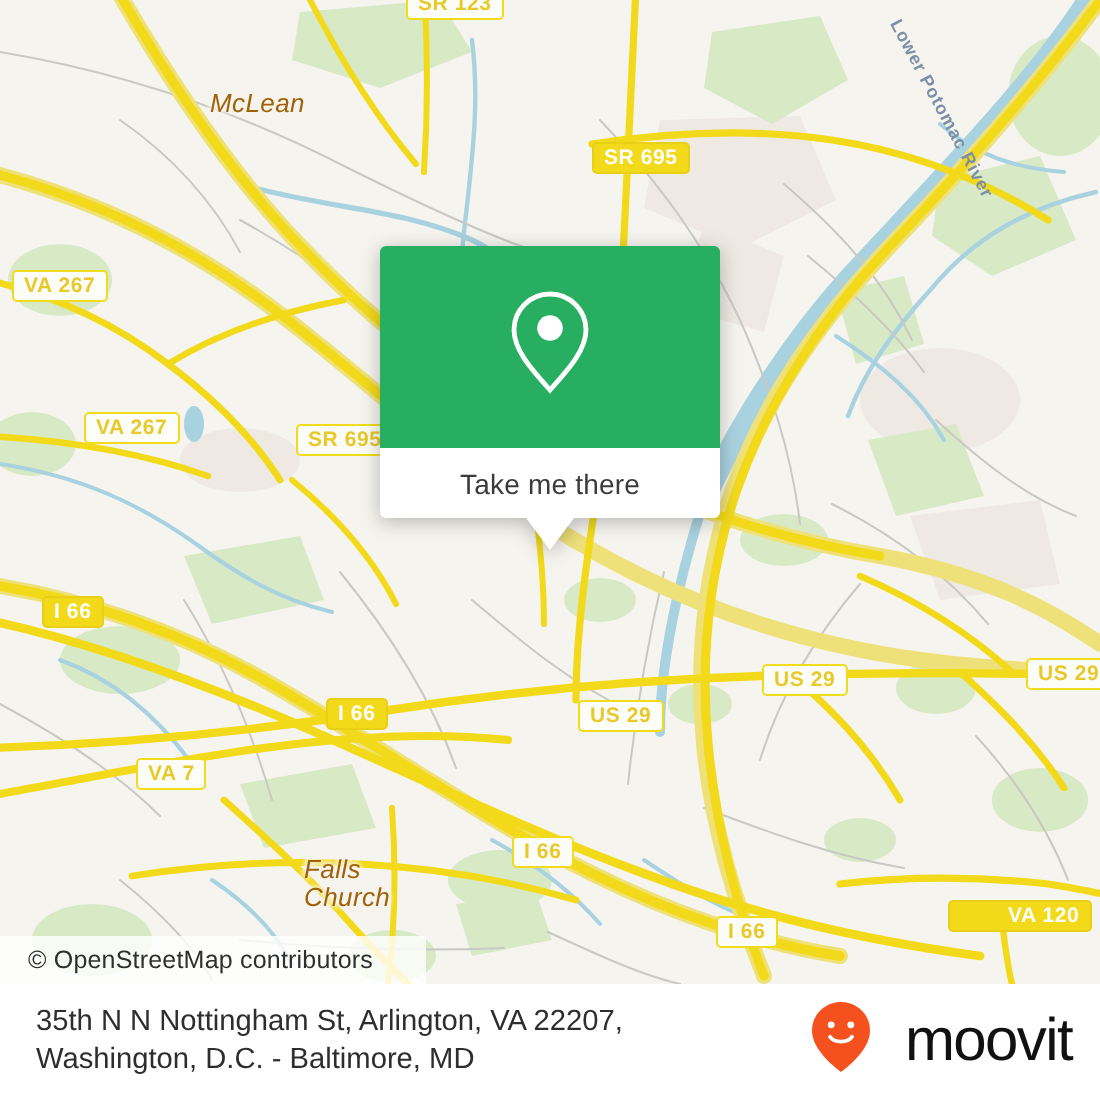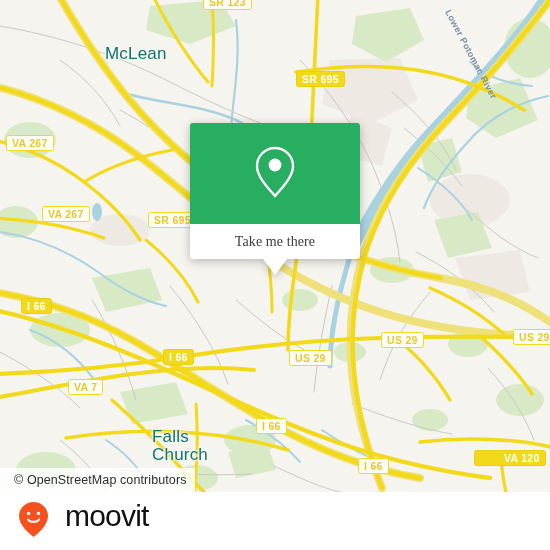--- a/index.html
+++ b/index.html
@@ -22,28 +22,29 @@
     left: 0; top: 0;
     width: 550px; height: 492px;
     background: #f6f4ef;
     overflow: hidden;
   }
   #map-svg { position: absolute; left: 0; top: 0; }
 
   
   .place-label {
     position: absolute;
-    color: #0f766e;
-    font-size: 17px;
+    color: #a16207;
+    font-size: 13px;
     font-weight: 400;
     letter-spacing: .2px;
     text-shadow: 0 0 3px #f6f4ef, 0 0 2px #f6f4ef, 1px 1px 2px #f6f4ef, -1px -1px 2px #f6f4ef;
     white-space: pre;
     line-height: 1.05;
     pointer-events: none;
+    font-style: italic;
   }
   .water-label {
     position: absolute;
     color: #7b8fa6;
     font-size: 9px;
     font-weight: 700;
     letter-spacing: .4px;
     white-space: nowrap;
     transform-origin: 0 0;
     pointer-events: none;
@@ -82,21 +83,20 @@
     align-items: center;
     justify-content: center;
   }
   #popup-bottom {
     height: 35px;
     background: #ffffff;
     border-radius: 0 0 3px 3px;
     display: flex;
     align-items: center;
     justify-content: center;
-    font-family: Liberation Serif, serif;
   }
   #popup-label {
     color: #3b3b3b;
     font-size: 14px;
     letter-spacing: .1px;
   }
   #popup-tail {
     position: absolute;
     left: 50%;
     top: 136px;
@@ -105,21 +105,21 @@
     border-left: 12px solid transparent;
     border-right: 12px solid transparent;
     border-top: 16px solid #ffffff;
   }
 
   
   #attribution {
     position: absolute;
     left: 0; top: 468px;
     height: 24px;
-    padding: 0 8px 0 14px;
+    padding: 0 26px 0 14px;
     display: flex;
     align-items: center;
     background: rgba(255,255,255,.80);
     color: #2f2f2f;
     font-size: 12.5px;
     letter-spacing: .1px;
   }
 
   
   #footer {
@@ -133,20 +133,21 @@
     padding: 0 14px 0 18px;
   }
   #footer-text {
     color: #2e2e2e;
     font-size: 14.6px;
     line-height: 1.32;
     max-width: 390px;
   }
   #brand {
     display: flex;
+    align-items: center;
     gap: 16px;
   }
   #brand-word {
     color: #111111;
     font-size: 30px;
     font-weight: 400;
     letter-spacing: -0.8px;
     line-height: 1;
   }
 </style>
@@ -324,20 +325,24 @@
       </div>
       <div id="popup-tail"></div>
     </div>
 
     <div id="attribution">
       <span>© OpenStreetMap contributors</span>
     </div>
   </div>
 
   <div id="footer">
+    <div id="footer-text">
+      <div>35th N N Nottingham St, Arlington, VA 22207,</div>
+      <div>Washington, D.C. - Baltimore, MD</div>
+    </div>
     <div id="brand">
       <span>
         <svg width="31" height="37" viewBox="0 0 31 37" aria-hidden="true">
           <path d="M15.5 1 C 7.5 1, 1 7.3, 1 15.1 C 1 24.2, 10.5 32.2, 15.5 36 C 20.5 32.2, 30 24.2, 30 15.1 C 30 7.3, 23.5 1, 15.5 1 Z" fill="#f4511e"></path>
           <circle cx="10.6" cy="12.4" r="1.7" fill="#ffffff"></circle>
           <circle cx="20.4" cy="12.4" r="1.7" fill="#ffffff"></circle>
           <path d="M10 18.4 C 12 21.6, 19 21.6, 21 18.4" fill="none" stroke="#ffffff" stroke-width="1.9" stroke-linecap="round"></path>
         </svg>
       </span>
       <span id="brand-word">moovit</span>

